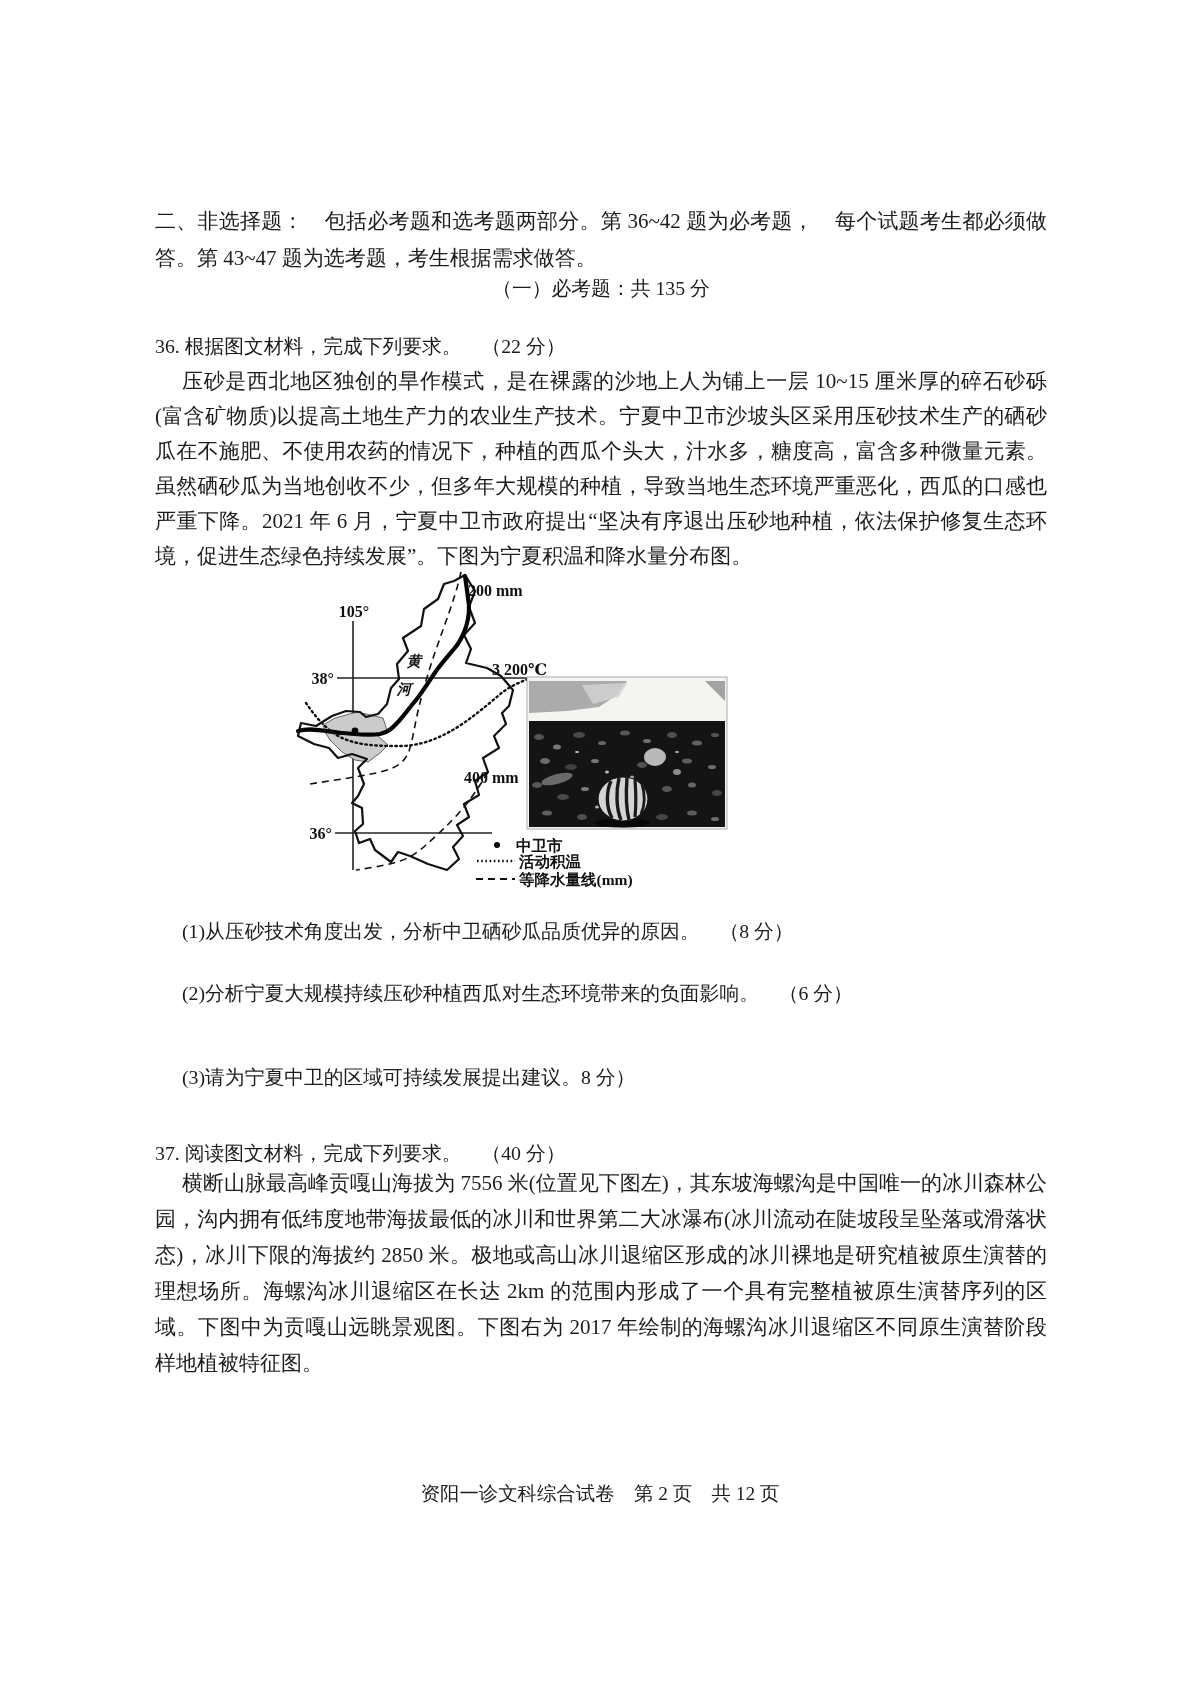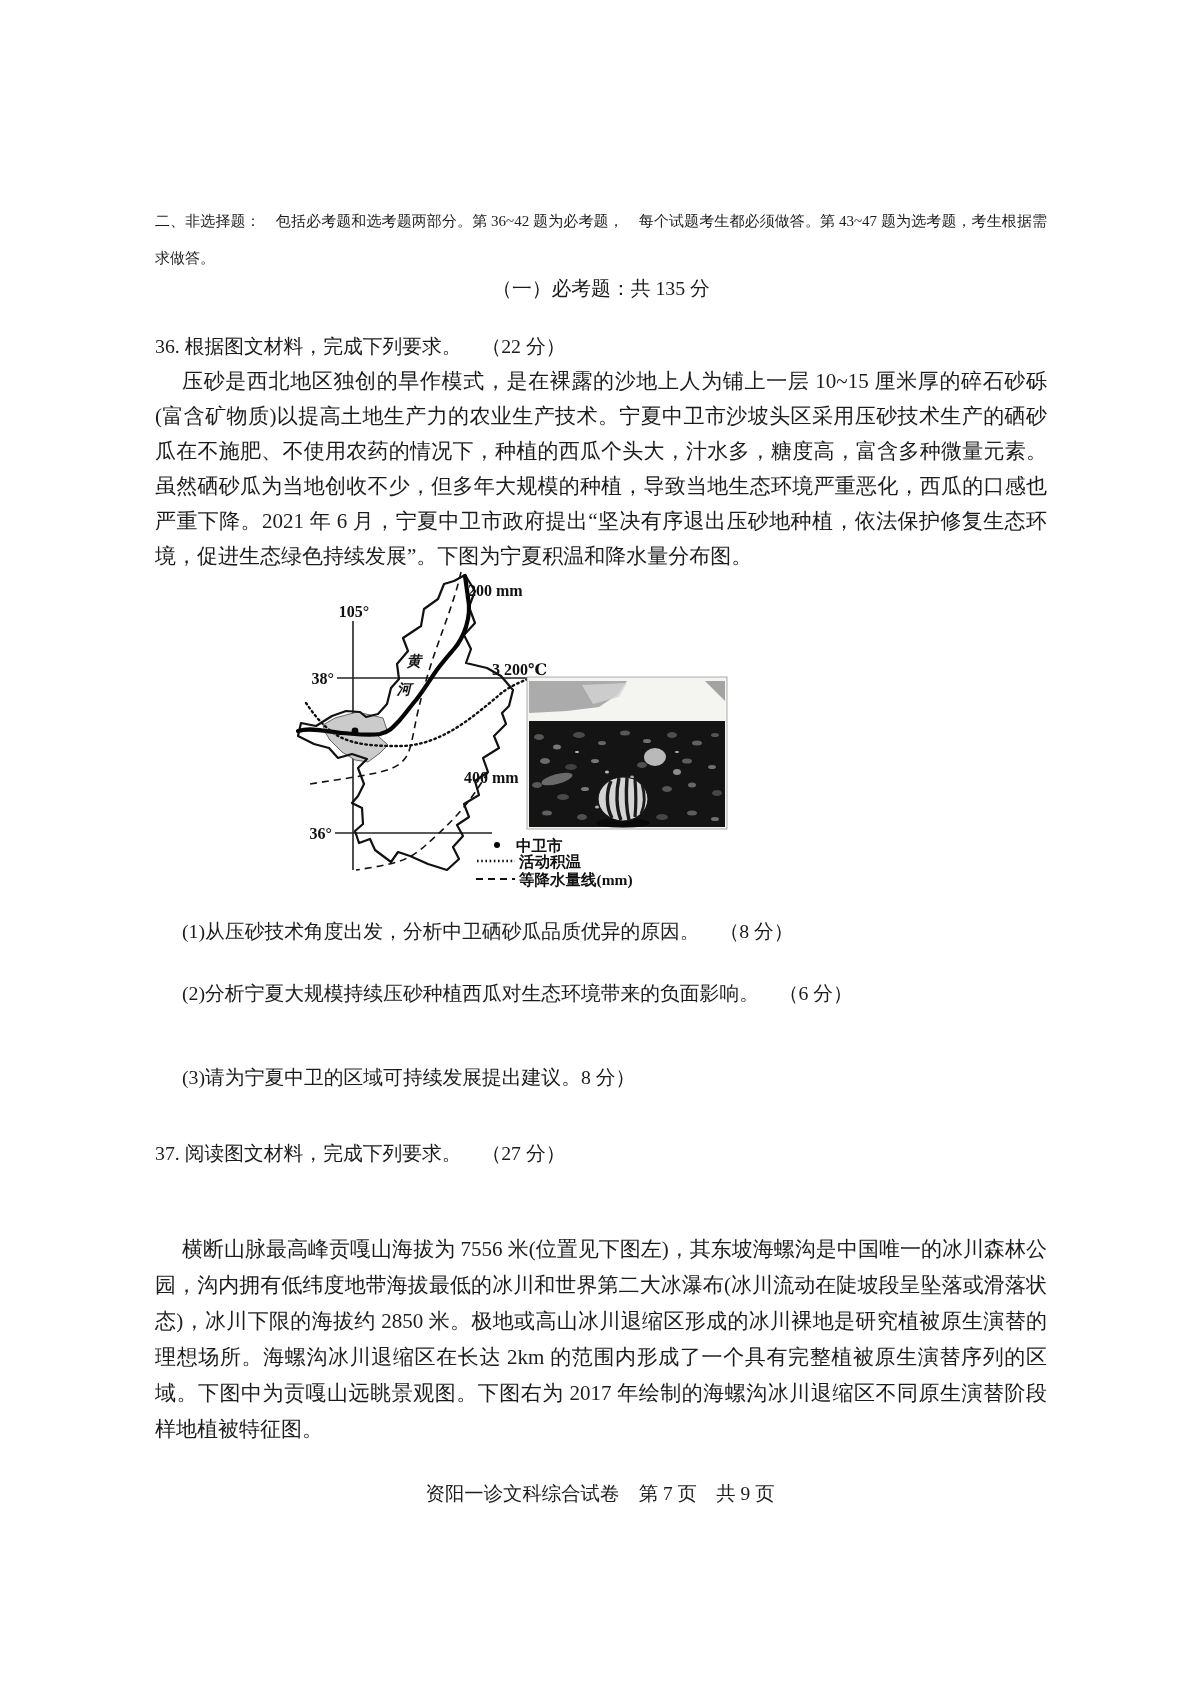--- a/index.html
+++ b/index.html
@@ -3,31 +3,31 @@
 <meta charset="utf-8">
 <style>
   html,body{margin:0;padding:0;}
   body{
     width:1200px;height:1697px;background:#ffffff;position:relative;
     font-family:"Liberation Serif","DejaVu Serif",serif;color:#1c1c1c;
     -webkit-font-smoothing:antialiased;
   }
   .abs{position:absolute;}
   .txt{left:155px;width:892px;font-size:21px;line-height:35px;text-align:justify;}
-  .intro{top:203px;line-height:37px;font-size:15px;}
+  .intro{top:203px;line-height:37px;font-size:21px;}
   .part-title{top:271px;font-size:19.8px;text-align:center;}
   .q-heading{font-size:19.8px;text-align:left;}
   .h36{top:329px;}
   .p36{top:364px;text-indent:27px;}
   .sub{left:182px;width:866px;font-size:19.8px;text-align:left;}
   .sub1{top:918px;}
   .sub2{top:980px;}
   .sub3{top:1064px;}
   .h37{top:1136px;}
-  .p37{top:1231px;text-indent:27px;line-height:36px;}
+  .p37{top:1165px;text-indent:27px;line-height:36px;}
   .footer{top:1480px;left:0;width:1200px;text-align:center;font-size:19.4px;}
   .figure-svg{left:270px;top:555px;}
   svg text{font-family:"Liberation Serif","DejaVu Serif",serif;fill:#111;}
   .maplbl{font-weight:bold;font-size:16px;}
   .riverlbl{font-weight:bold;font-style:italic;font-size:14.5px;}
   .leglbl{font-weight:bold;font-size:15.5px;}
 </style>
 </head>
 <body>
 
@@ -139,18 +139,18 @@
         <path d="M108,103 C109,115 109,130 108,140" stroke="#1a1a1a" stroke-width="3.2" fill="none"></path>
         <path d="M115,107 C118,117 118,128 114,137" stroke="#1a1a1a" stroke-width="2.8" fill="none"></path>
       </g>
     </g>
   </svg>
 
   <div class="abs sub sub1">(1)从压砂技术角度出发，分析中卫硒砂瓜品质优异的原因。　（8 分）</div>
   <div class="abs sub sub2">(2)分析宁夏大规模持续压砂种植西瓜对生态环境带来的负面影响。　（6 分）</div>
   <div class="abs sub sub3">(3)请为宁夏中卫的区域可持续发展提出建议。8 分）</div>
 
-  <div class="abs txt q-heading h37">37.  阅读图文材料，完成下列要求。　（27 分）</div>
+  <div class="abs txt q-heading h37">37.  阅读图文材料，完成下列要求。　（40 分）</div>
   <div class="abs txt p37">横断山脉最高峰贡嘎山海拔为 7556 米(位置见下图左)，其东坡海螺沟是中国唯一的冰川森林公园，沟内拥有低纬度地带海拔最低的冰川和世界第二大冰瀑布(冰川流动在陡坡段呈坠落或滑落状态)，冰川下限的海拔约 2850 米。极地或高山冰川退缩区形成的冰川裸地是研究植被原生演替的理想场所。海螺沟冰川退缩区在长达 2km 的范围内形成了一个具有完整植被原生演替序列的区域。下图中为贡嘎山远眺景观图。下图右为 2017 年绘制的海螺沟冰川退缩区不同原生演替阶段样地植被特征图。</div>
 
-  <div class="abs footer">资阳一诊文科综合试卷　第 7 页　共 9 页</div>
+  <div class="abs footer">资阳一诊文科综合试卷　第 2 页　共 12 页</div>
 
 </div>
 
 </body></html>

